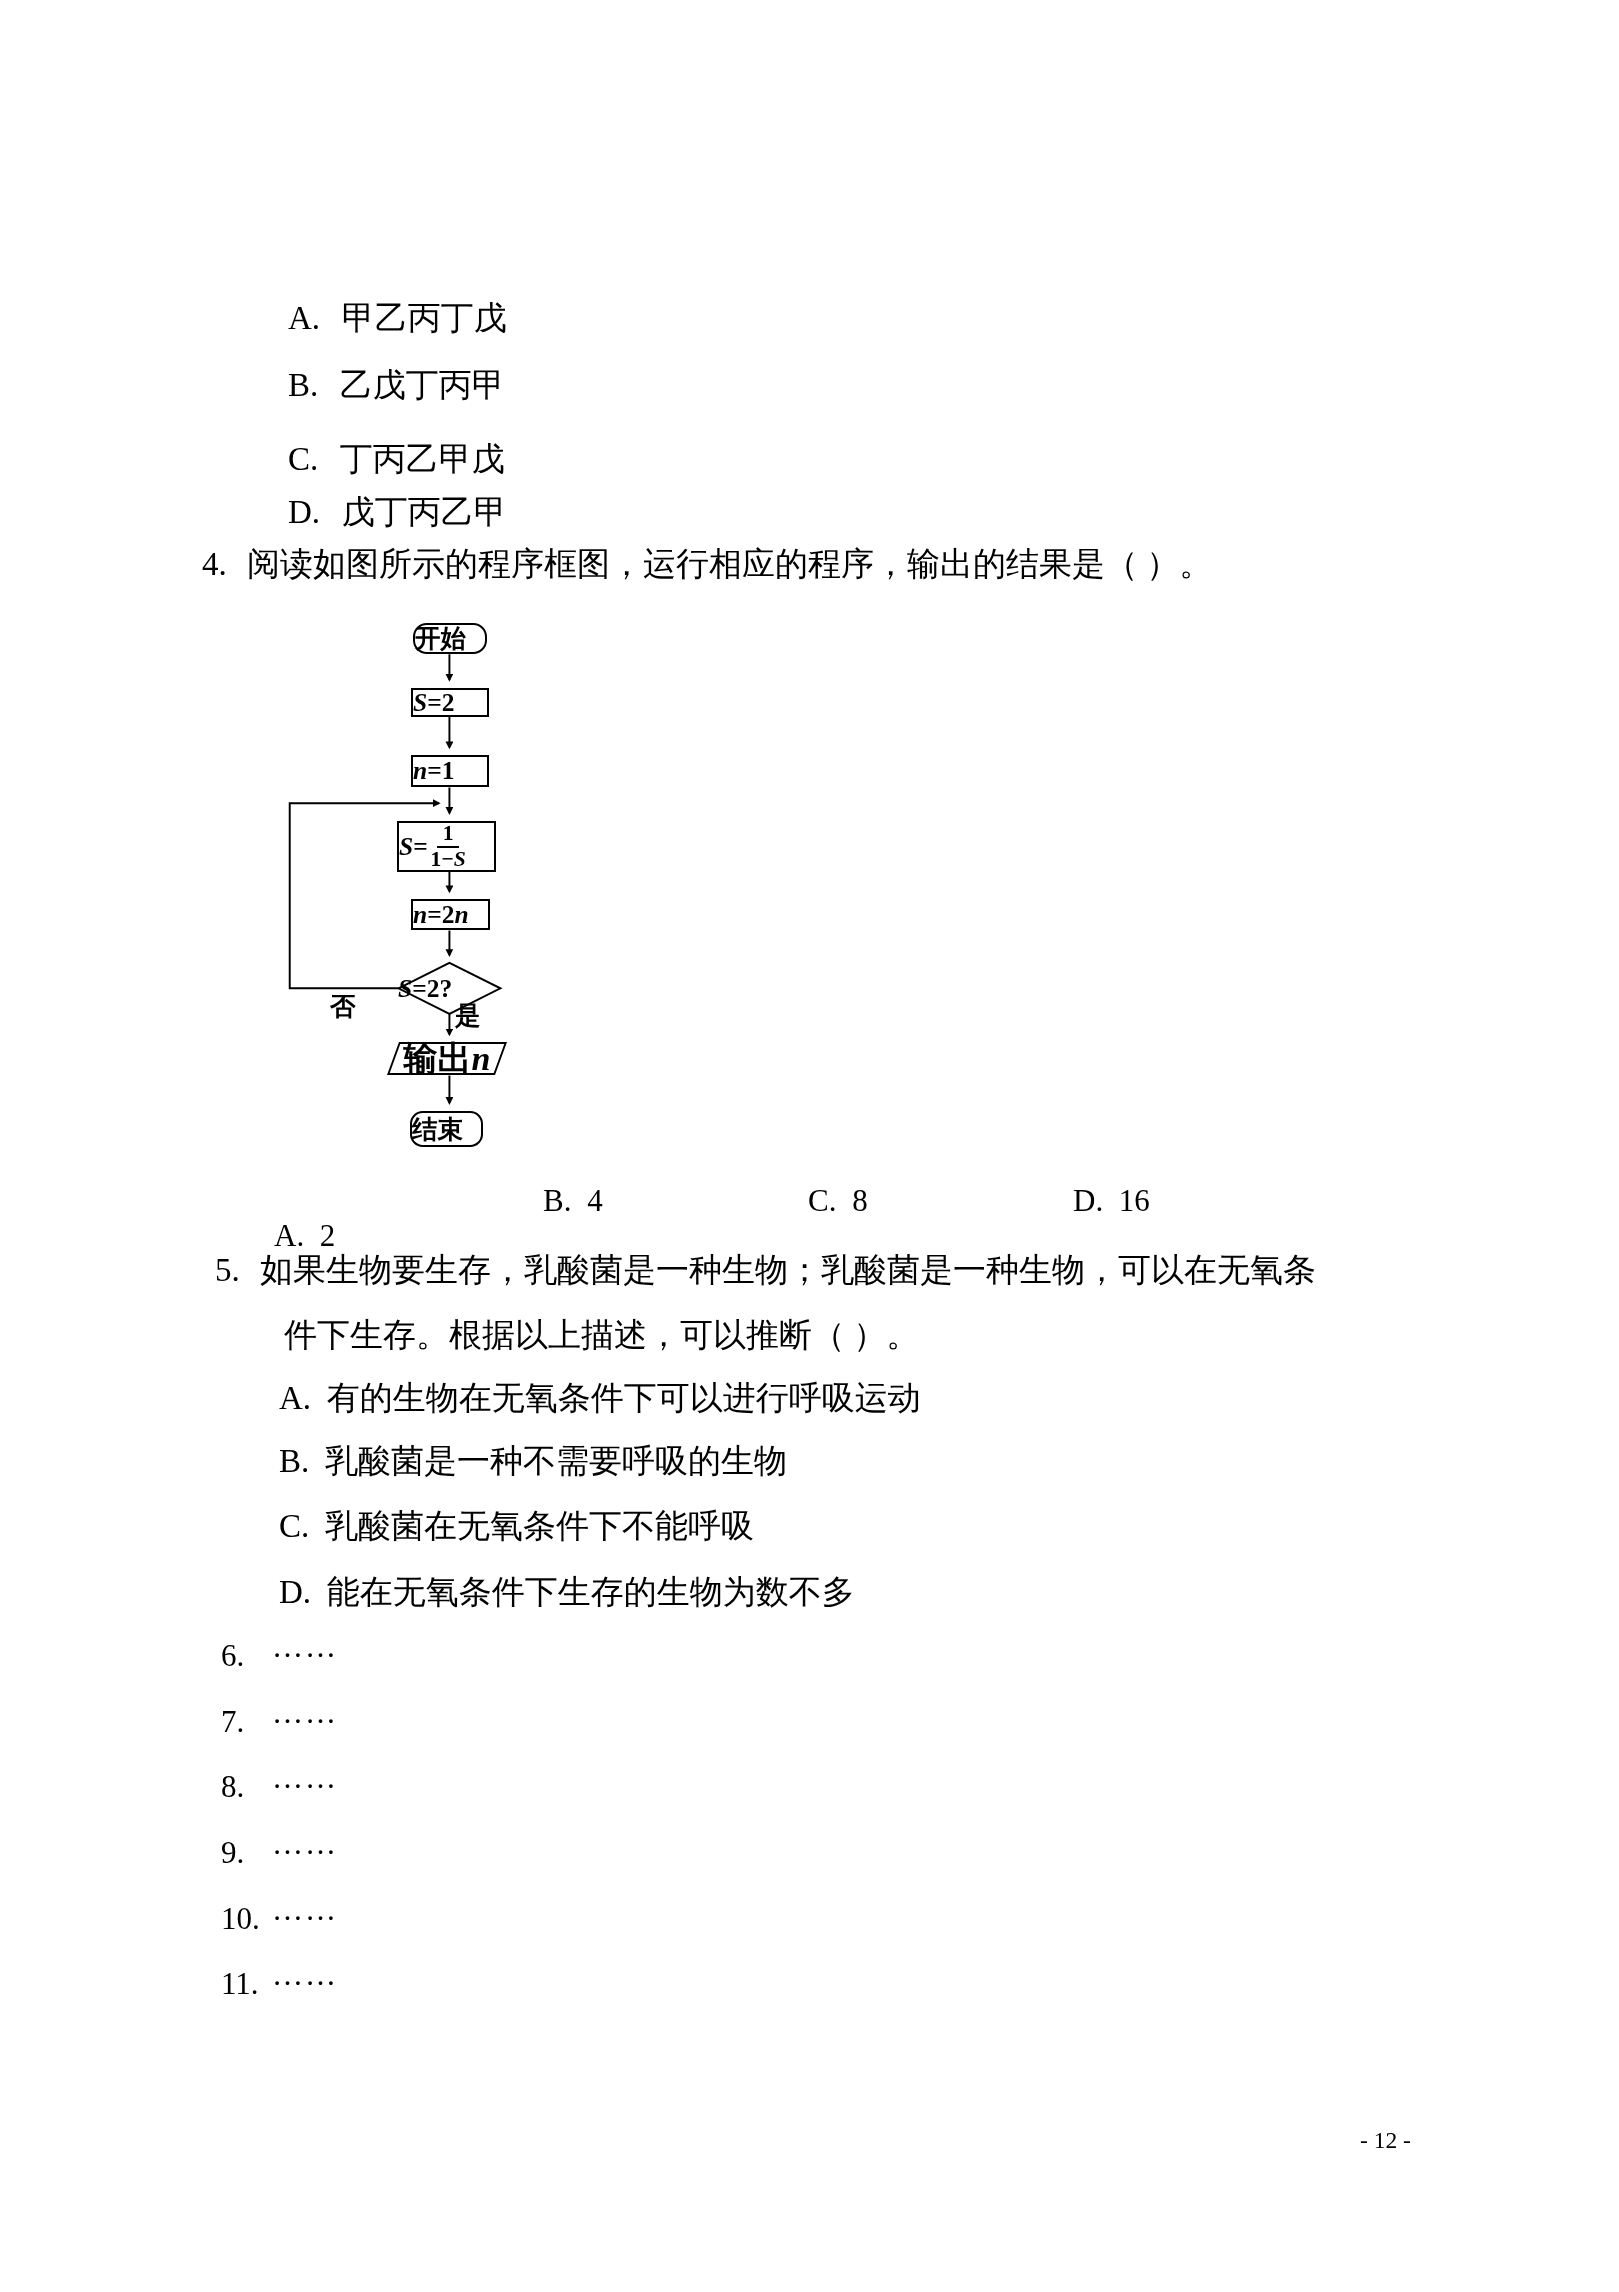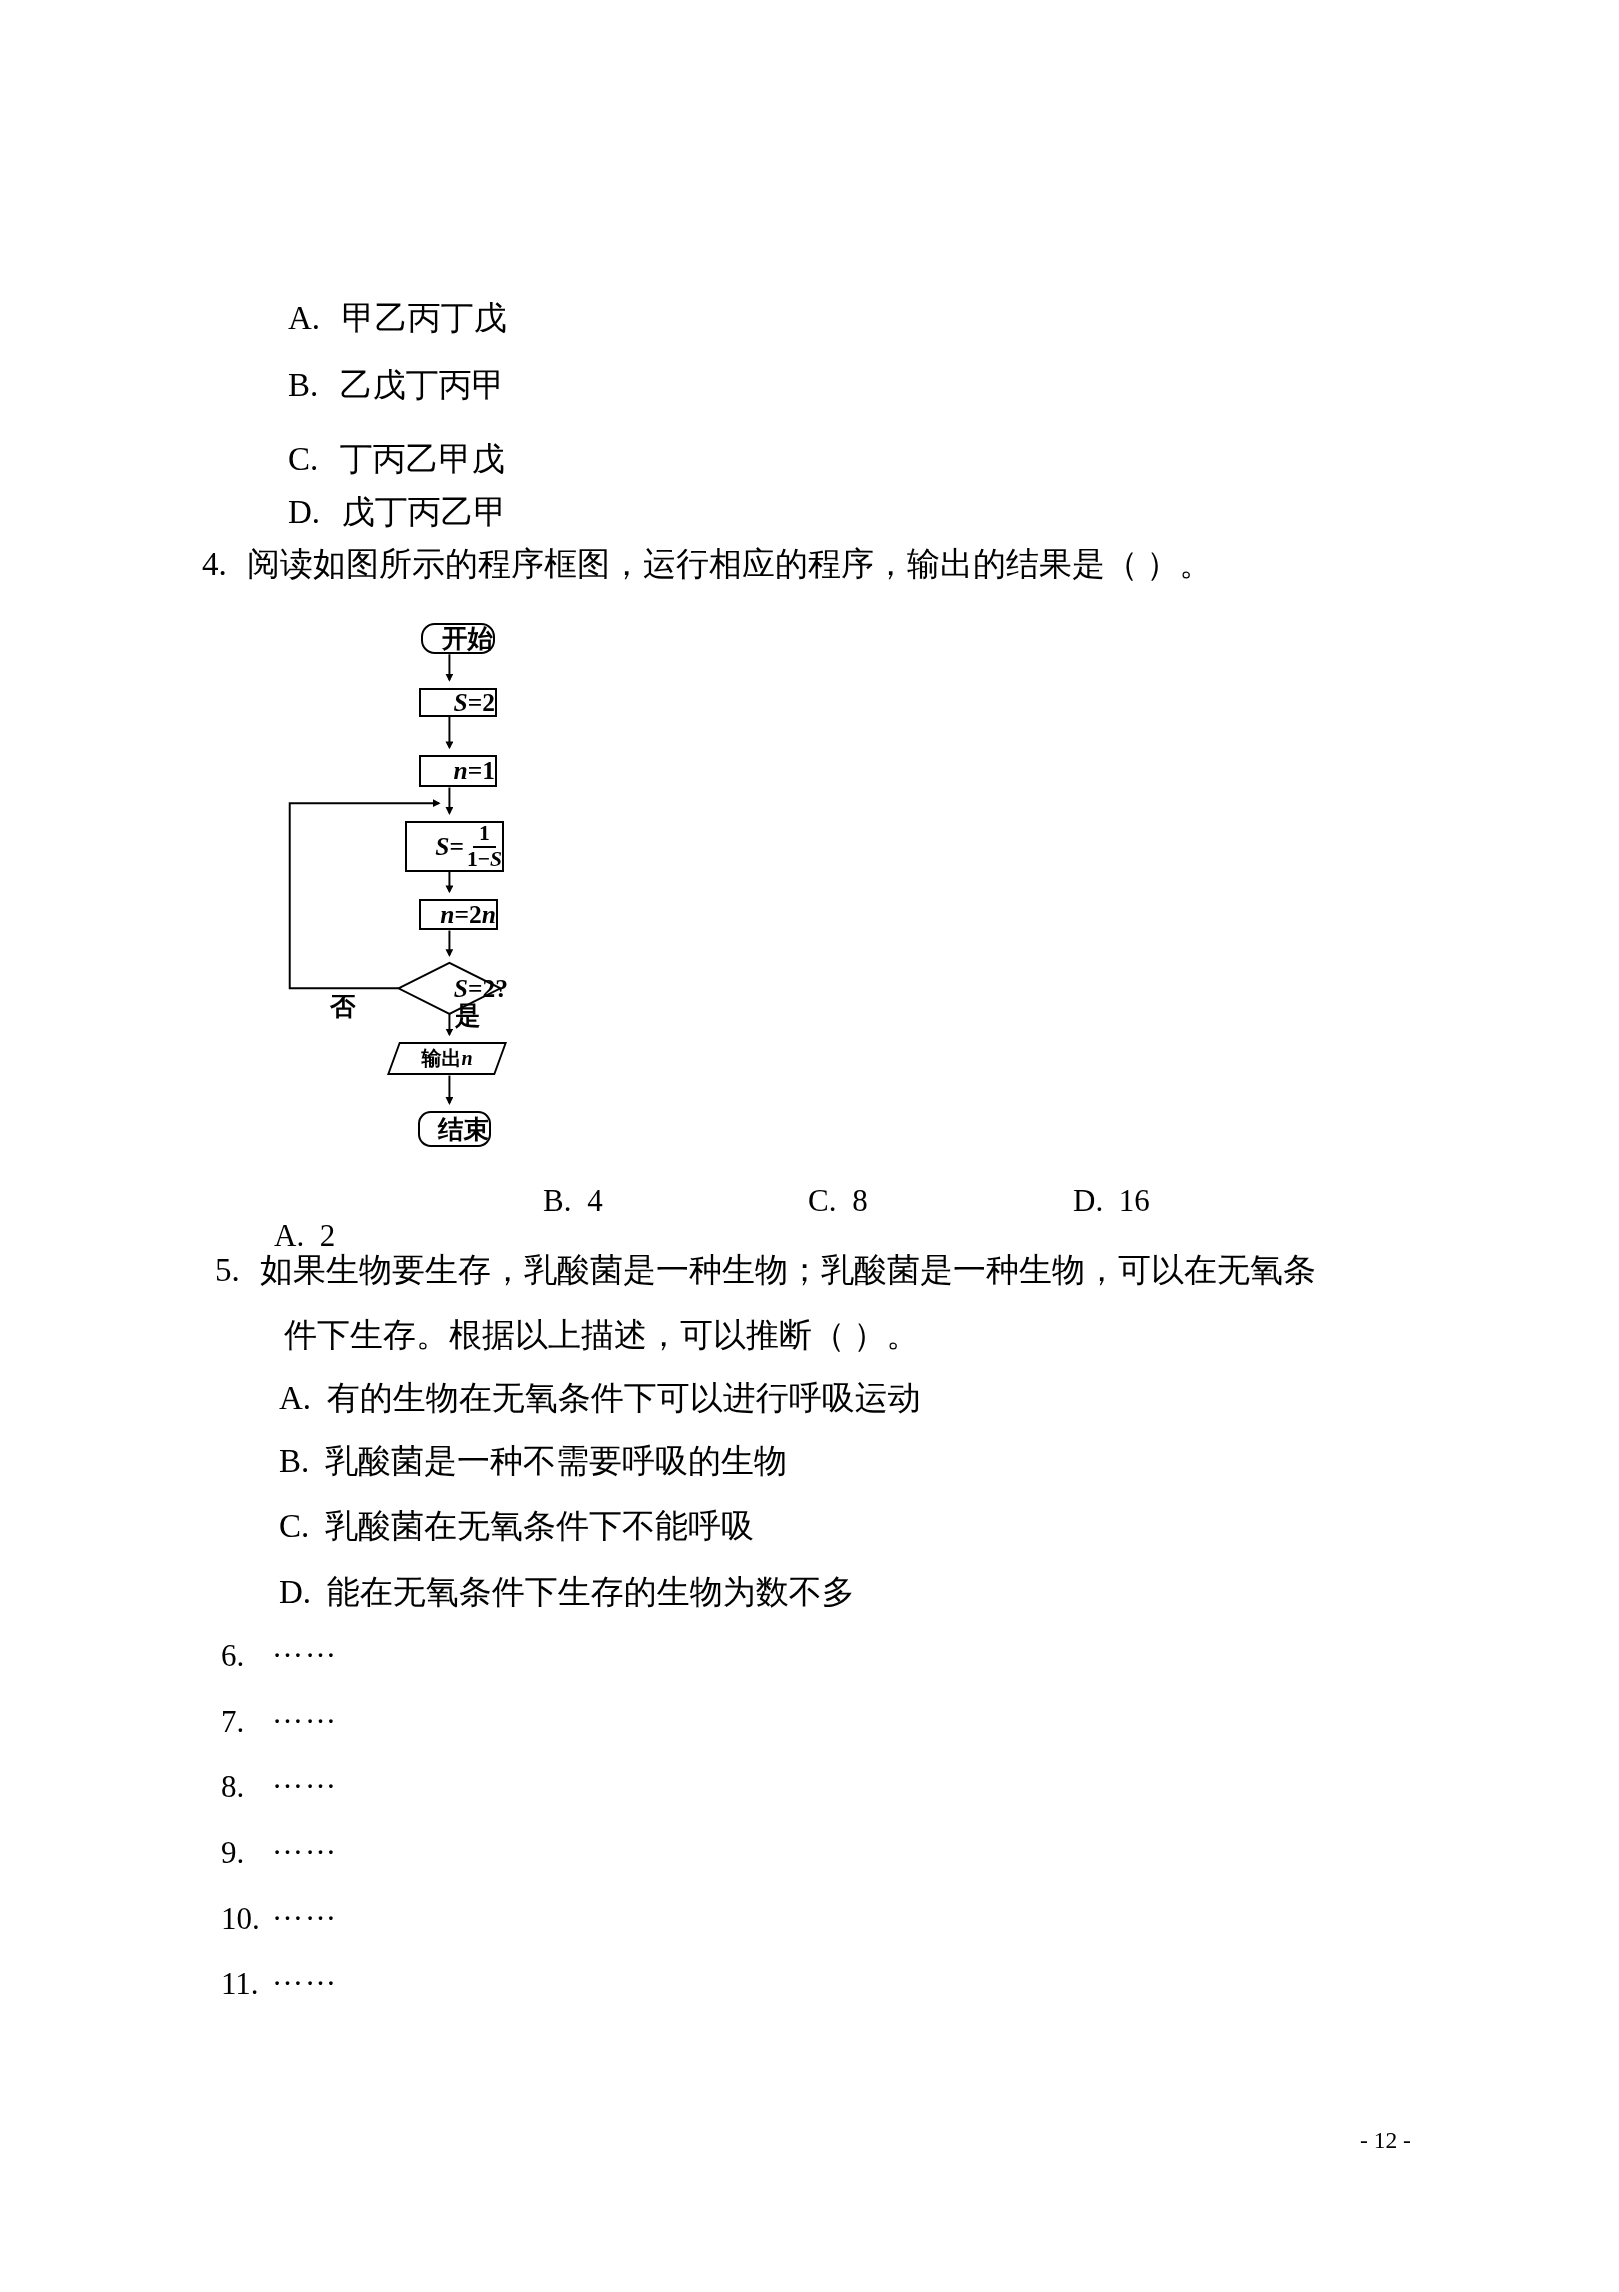--- a/index.html
+++ b/index.html
@@ -18,35 +18,35 @@
   .optletter-wide { margin-right:21.6px; }
   .itemnum { display:inline-block; min-width:51px; }
   .dots { position:relative; top:-8.8px; letter-spacing:2px; }
   .pagenum { position:absolute; font-size:23.5px; }
 
   
   .flowchart { position:absolute; left:265px; top:617px; width:265px; height:534px; }
   .flowchart svg { position:absolute; left:0; top:0; }
   .fnode {
     position:absolute; border:2px solid #000; background:#fff;
-    display:flex; align-items:center; justify-content:flex-end;
-    font-weight:bold; font-size:25.5px; white-space:pre;margin-left:8px;
+    display:flex; align-items:center; justify-content:flex-start;
+    font-weight:bold; font-size:25.5px; white-space:pre;
   }
   .fnode.noborder { border:none; background:transparent; }
   .it { font-style:italic; }
   .flabel { position:absolute; font-weight:bold; font-size:25.5px; white-space:pre; }
   .frac { display:inline-flex; flex-direction:column; align-items:center; margin-left:2.9px; }
   .frac .num, .frac .den { font-size:21.6px; line-height:1.05; font-weight:bold; }
   .frac .num { border-bottom:2px solid #000; padding:0 5.9px 1px 5.9px; }
   .pgram { position:absolute; left:128px; top:425px; width:108px; height:33px; }
   .pgram .pborder { position:absolute; left:0; top:0; width:100%; height:100%;
     border:2px solid #000; transform:skewX(-20deg); background:#fff; }
   .pgram .plbl { position:relative; width:100%; height:100%;
     display:flex; align-items:center; justify-content:center;
-    font-weight:bold; font-size:20px; white-space:pre; }
+    font-weight:bold; font-size:34px; white-space:pre; }
 </style>
 </head>
 <body>
 
 <div class="line" style="left:288px; top:299px;"><span class="optletter-wide">A.</span><span>甲乙丙丁戊</span></div>
 <div class="line" style="left:288px; top:366px;"><span class="optletter-wide">B.</span><span>乙戊丁丙甲</span></div>
 <div class="line" style="left:288px; top:440px;"><span class="optletter-wide">C.</span><span>丁丙乙甲戊</span></div>
 <div class="line" style="left:288px; top:493px;"><span class="optletter-wide">D.</span><span>戊丁丙乙甲</span></div>
 
 <div class="line" style="left:202px; top:545px;"><span class="qnum">4.</span><span>阅读如图所示的程序框图，运行相应的程序，输出的结果是（ ）。</span></div>

